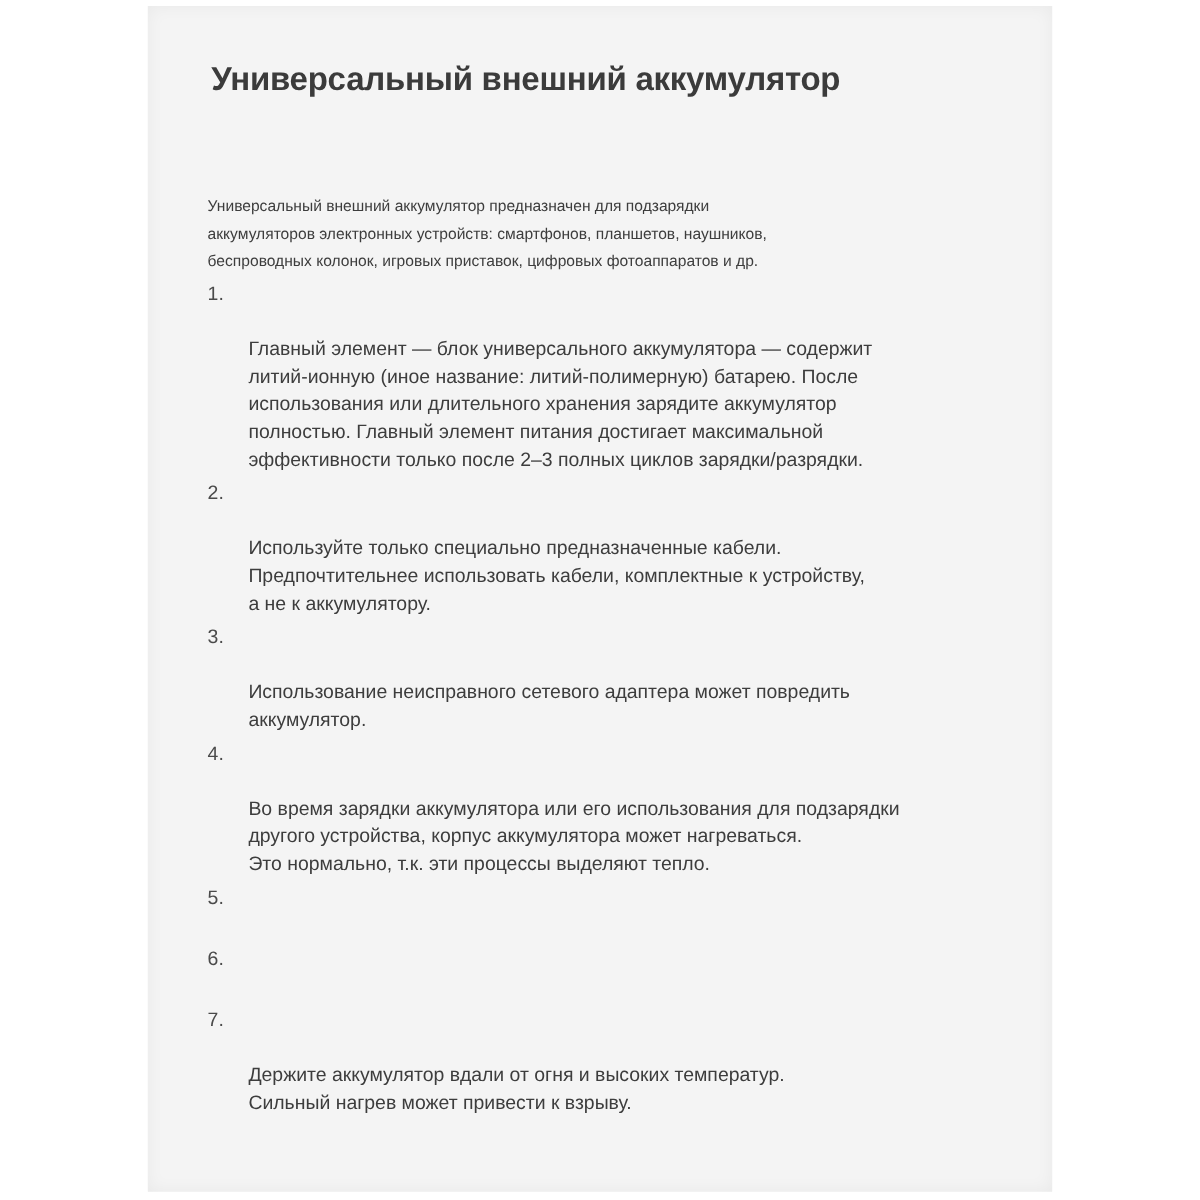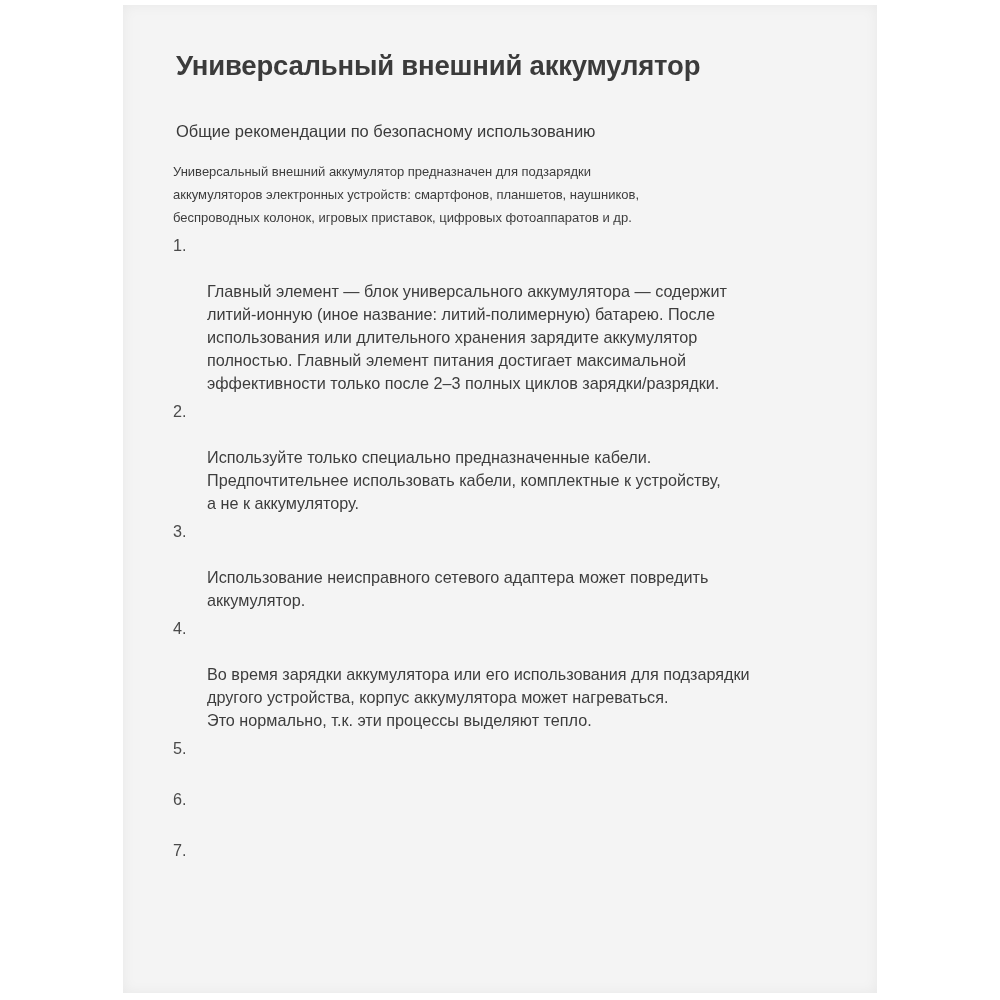--- a/index.html
+++ b/index.html
@@ -73,21 +73,20 @@
       left: 0;
       top: 0;
       color: #4a4a4a;
     }
   </style>
 </head>
 <body>
 
 <div class="page">
   <div class="title">Универсальный внешний аккумулятор</div>
-  <div class="subtitle">Общие рекомендации по безопасному использованию</div>
   <div class="intro">Универсальный внешний аккумулятор предназначен для подзарядки
 аккумуляторов электронных устройств: смартфонов, планшетов, наушников,
 беспроводных колонок, игровых приставок, цифровых фотоаппаратов и др.</div>
 
   <ol class="list">
     <li class="list-item">
       <span class="num">1.</span>
       <span>Главный элемент — блок универсального аккумулятора — содержит
 литий-ионную (иное название: литий-полимерную) батарею. После
 использования или длительного хранения зарядите аккумулятор
@@ -112,16 +111,18 @@
 Это нормально, т.к. эти процессы выделяют тепло.</span>
     </li>
     <li class="list-item">
       <span class="num">5.</span>
     </li>
     <li class="list-item">
       <span class="num">6.</span>
     </li>
     <li class="list-item">
       <span class="num">7.</span>
+      <span>Держите аккумулятор вдали от огня и высоких температур.
+Сильный нагрев может привести к взрыву.</span>
     </li>
 
   </ol>
 </div>
 
 </body></html>

